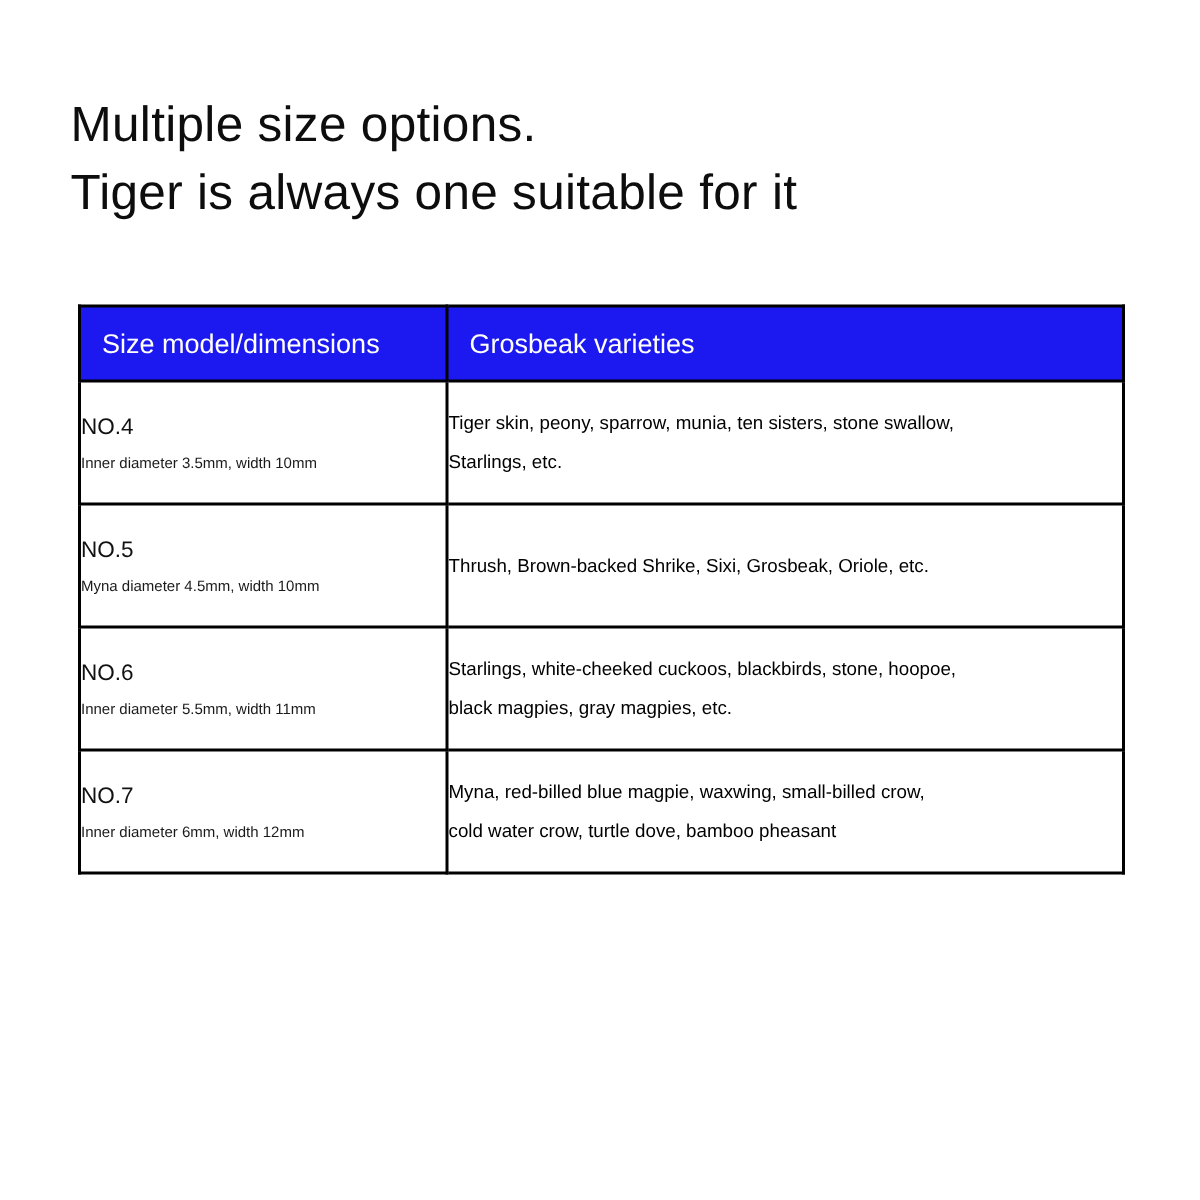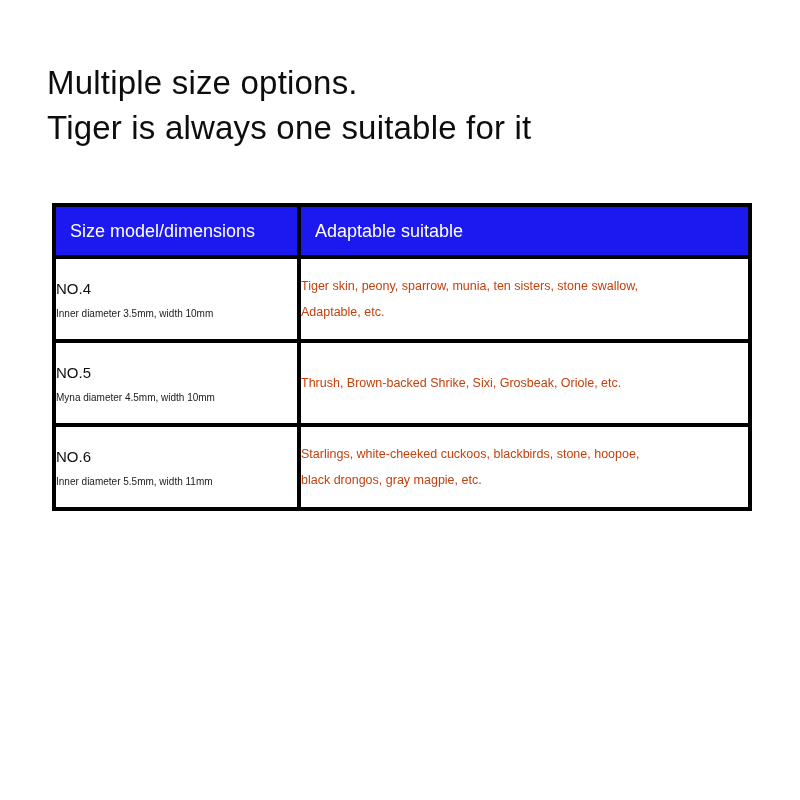--- a/index.html
+++ b/index.html
@@ -40,21 +40,21 @@
     top: 203px;
     width: 696px;
   }
   table.size-table {
     border-collapse: collapse;
     width: 696px;
     table-layout: fixed;
   }
   table.size-table th,
   table.size-table td {
-    border: 4px solid #000000;
+    border: 2px solid #000000;
     vertical-align: middle;
     padding: 0;
   }
   thead th {
     background: #1c19f0;
     color: #ffffff;
     border: 1px solid #1c19f0;
     height: 48px;
     text-align: left;
     font-weight: 400;
@@ -81,21 +81,21 @@
   .model-desc {
     font-size: 10px;
     line-height: 16px;
     color: #1a1a1a;
     white-space: nowrap;
   }
   td.varieties-cell {
     padding: 0 14px 0 16px;
     font-size: 12.5px;
     line-height: 26px;
-    color: #c2410c;
+    color: #000000;
     margin-left: 21px;
   }
   .variety-line {
     white-space: nowrap;
   }
 </style>
 </head>
 <body>
 
 <div class="page">
@@ -110,57 +110,67 @@
       <colgroup>
         <col class="col-model">
         <col class="col-varieties">
       </colgroup>
       <thead>
         <tr>
           <th>
             <div class="th-inner">Size model/dimensions</div>
           </th>
           <th>
-            <div class="th-inner">Adaptable suitable</div>
+            <div class="th-inner">Grosbeak varieties</div>
           </th>
         </tr>
       </thead>
       <tbody>
 
         <tr>
           <td class="model-cell">
             <div class="model-name">NO.4</div>
             <div class="model-desc">Inner diameter 3.5mm, width 10mm</div>
           </td>
           <td class="varieties-cell">
             <div class="variety-line">Tiger skin, peony, sparrow, munia, ten sisters, stone swallow,</div>
-            <div class="variety-line">Adaptable, etc.</div>
+            <div class="variety-line">Starlings, etc.</div>
           </td>
         </tr>
 
         <tr>
           <td class="model-cell">
             <div class="model-name">NO.5</div>
             <div class="model-desc">Myna diameter 4.5mm, width 10mm</div>
           </td>
           <td class="varieties-cell">
             <div class="variety-line">Thrush, Brown-backed Shrike, Sixi, Grosbeak, Oriole, etc.</div>
           </td>
         </tr>
 
         <tr>
           <td class="model-cell">
             <div class="model-name">NO.6</div>
             <div class="model-desc">Inner diameter 5.5mm, width 11mm</div>
           </td>
           <td class="varieties-cell">
             <div class="variety-line">Starlings, white-cheeked cuckoos, blackbirds, stone, hoopoe,</div>
-            <div class="variety-line">black drongos, gray magpie, etc.</div>
+            <div class="variety-line">black magpies, gray magpies, etc.</div>
           </td>
         </tr>
 
+        <tr>
+          <td class="model-cell">
+            <div class="model-name">NO.7</div>
+            <div class="model-desc">Inner diameter 6mm, width 12mm</div>
+          </td>
+          <td class="varieties-cell">
+            <div class="variety-line">Myna, red-billed blue magpie, waxwing, small-billed crow,</div>
+            <div class="variety-line">cold water crow, turtle dove, bamboo pheasant</div>
+          </td>
+        </tr>
 
 
       </tbody>
     </table>
   </div>
 
 </div>
 
 </body></html>

